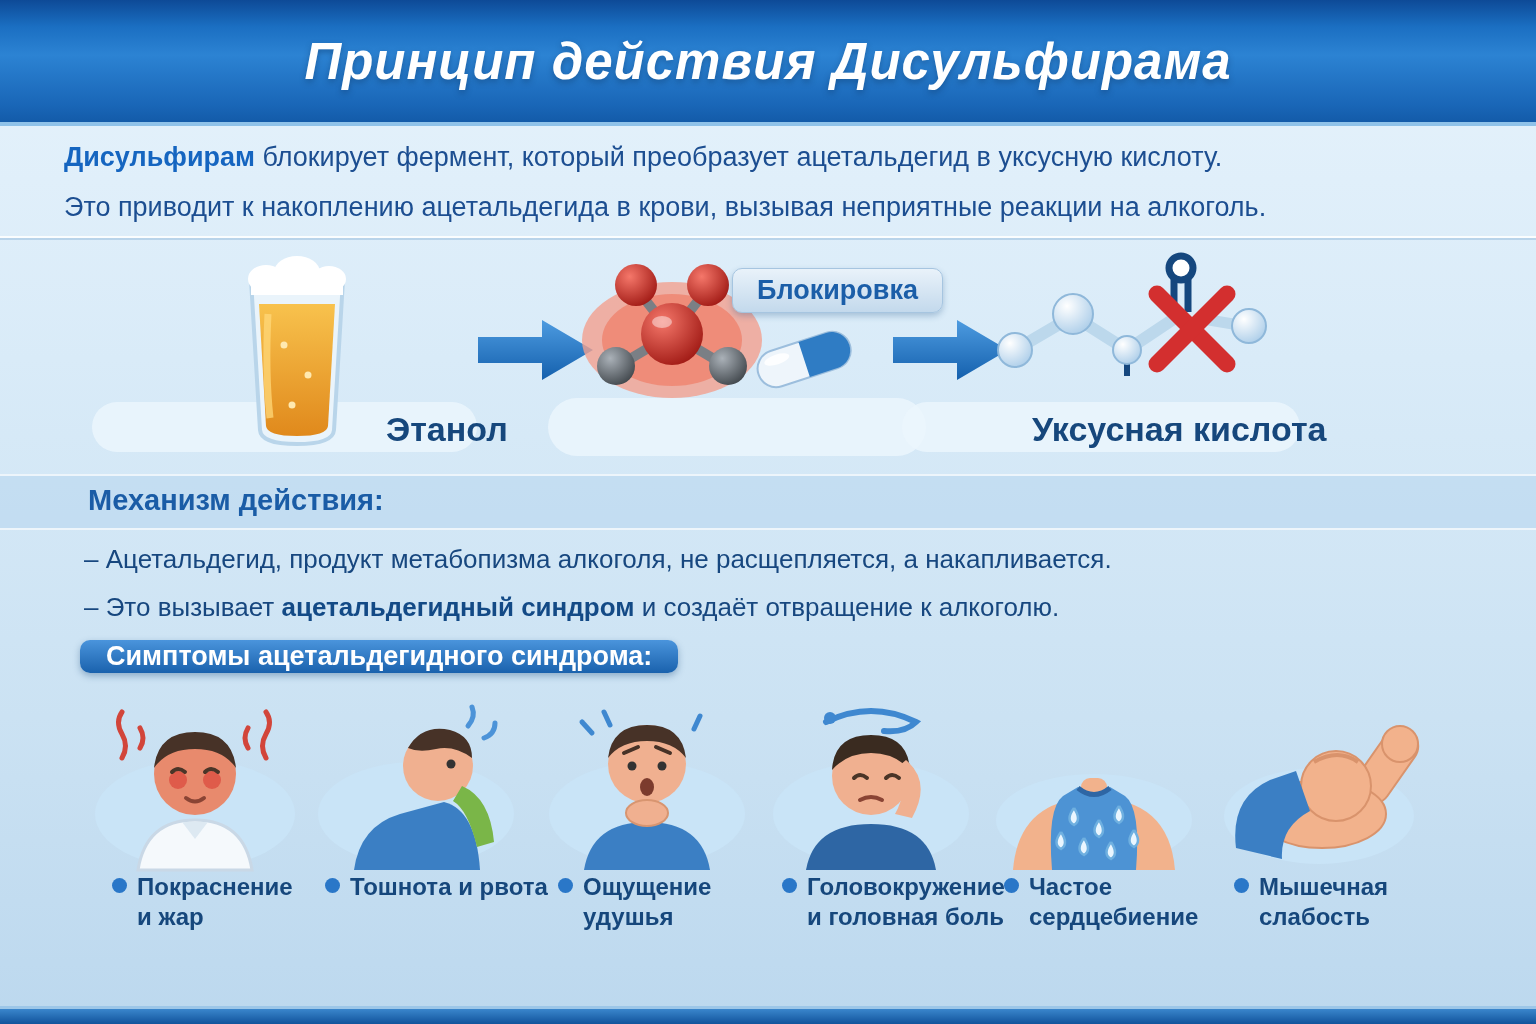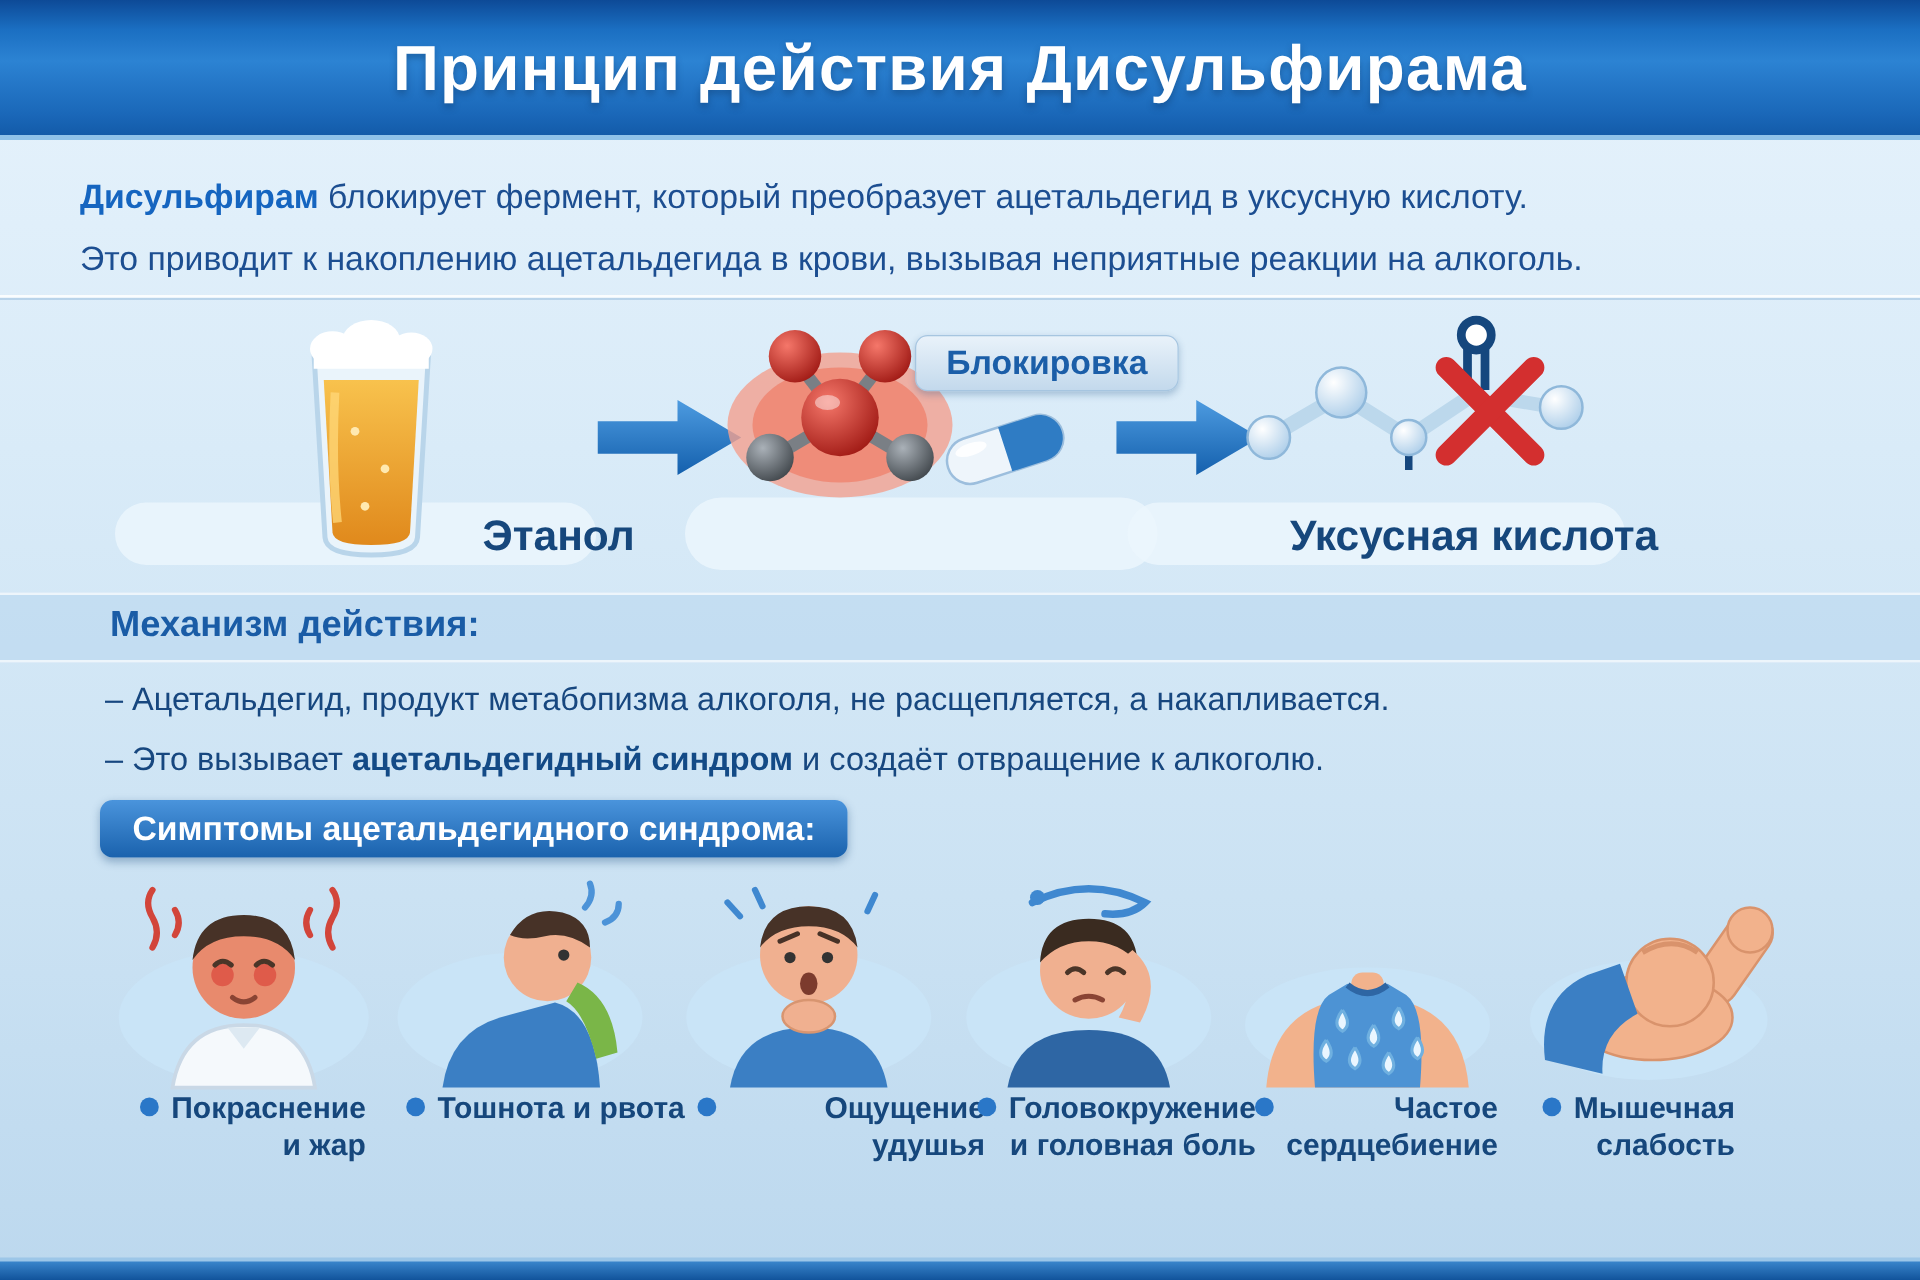--- a/index.html
+++ b/index.html
@@ -1,26 +1,26 @@
 <!DOCTYPE html>
 <html><head>
 <meta charset="utf-8">
 <style>
   * { margin:0; padding:0; box-sizing:border-box; }
   html,body { background:#9fc6e4; }
   body { font-family:"Liberation Sans", sans-serif; }
   #stage { position:relative; width:1536px; height:1024px; overflow:hidden;
            background:linear-gradient(180deg,#e7f3fc 0%,#d9ebf8 35%,#cbe2f3 70%,#bcd8ee 100%); }
   .abs { position:absolute; }
-  .pre { white-space:pre-line;text-align:right; }
-
-  
-  .header { top:0; left:0; width:1536px; height:112px;
+  .pre { white-space:pre-line; }
+
+  
+  .header { top:0; left:0; width:1536px; height:126px;
     background:linear-gradient(180deg,#0d4a97 0%,#1b6fc2 22%,#2c83d3 45%,#1a67b8 85%,#135ba9 100%);
-    border-bottom:4px solid #8fc2e9; display:flex; align-items:center; justify-content:center; }
+    border-bottom:4px solid #8fc2e9; display:flex; align-items:center; justify-content:center;font-style:italic; }
   .header-title { color:#ffffff; font-size:51px; font-weight:bold; letter-spacing:1px;
     text-shadow:0 3px 6px rgba(10,40,80,.35); }
 
   
   .intro-line { left:64px; width:1420px; font-size:27px; color:#1c4e91; }
   .b { font-weight:bold; color:#1565c0; }
   .divider { left:0; width:1536px; height:2px; background:rgba(255,255,255,.85);
     box-shadow:0 2px 0 rgba(140,180,215,.45); }
 
   
@@ -34,21 +34,21 @@
 
   
   .mech-band { left:0; top:474px; width:1536px; height:56px;
     background:rgba(182,214,238,.55); border-top:2px solid rgba(255,255,255,.7);
     border-bottom:2px solid rgba(255,255,255,.7); }
   .mech-heading { left:88px; top:484px; font-size:29px; font-weight:bold; color:#1a5ca6; }
   .mech-item { left:84px; width:1400px; font-size:26px; color:#17477f; }
   .mech-item .strong { font-weight:bold; color:#134a86;margin-top:15px; }
 
   
-  .sym-banner { left:80px; top:640px; height:46px; display:inline-flex; align-items:center;
+  .sym-banner { left:80px; top:640px; height:33px; display:inline-flex; align-items:center;
     padding:0 26px; border-radius:10px; color:#ffffff; font-size:27px; font-weight:bold;
     background:linear-gradient(180deg,#4a94dc,#1a62ad); box-shadow:0 3px 7px rgba(20,70,120,.35); }
   .figure { width:218px; height:180px; }
   .sym-label { display:flex; gap:10px; align-items:flex-start; font-size:24px;
     font-weight:bold; color:#16477c; line-height:1.25; }
   .dot { width:15px; height:15px; border-radius:50%; background:#2a77c8; flex:none; margin-top:6px; }
 
   
   .logo { left:98px; top:946px; font-size:58px; font-weight:bold; letter-spacing:3px; color:#1e63b0;
     text-shadow:0 2px 3px rgba(255,255,255,.7); }

